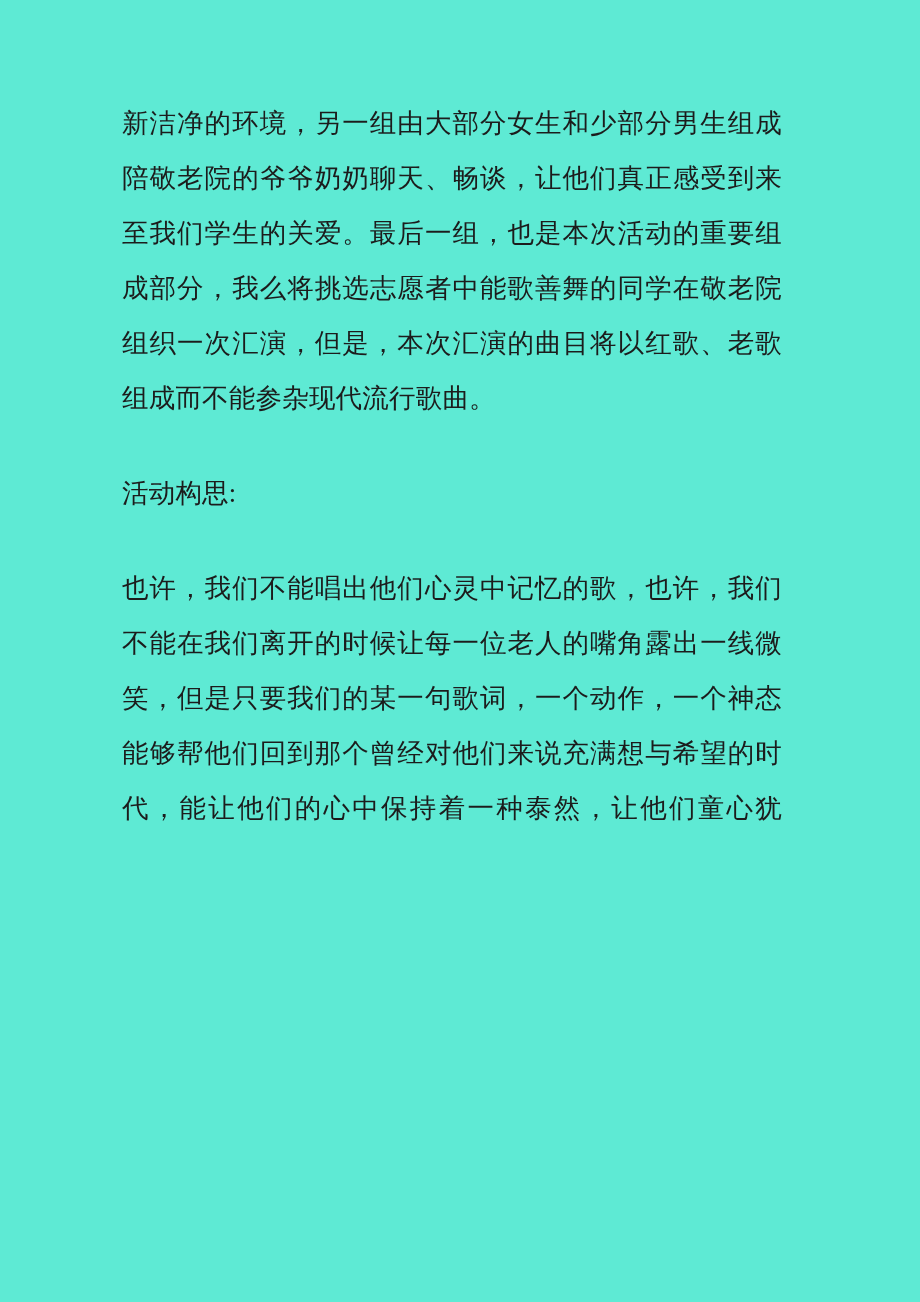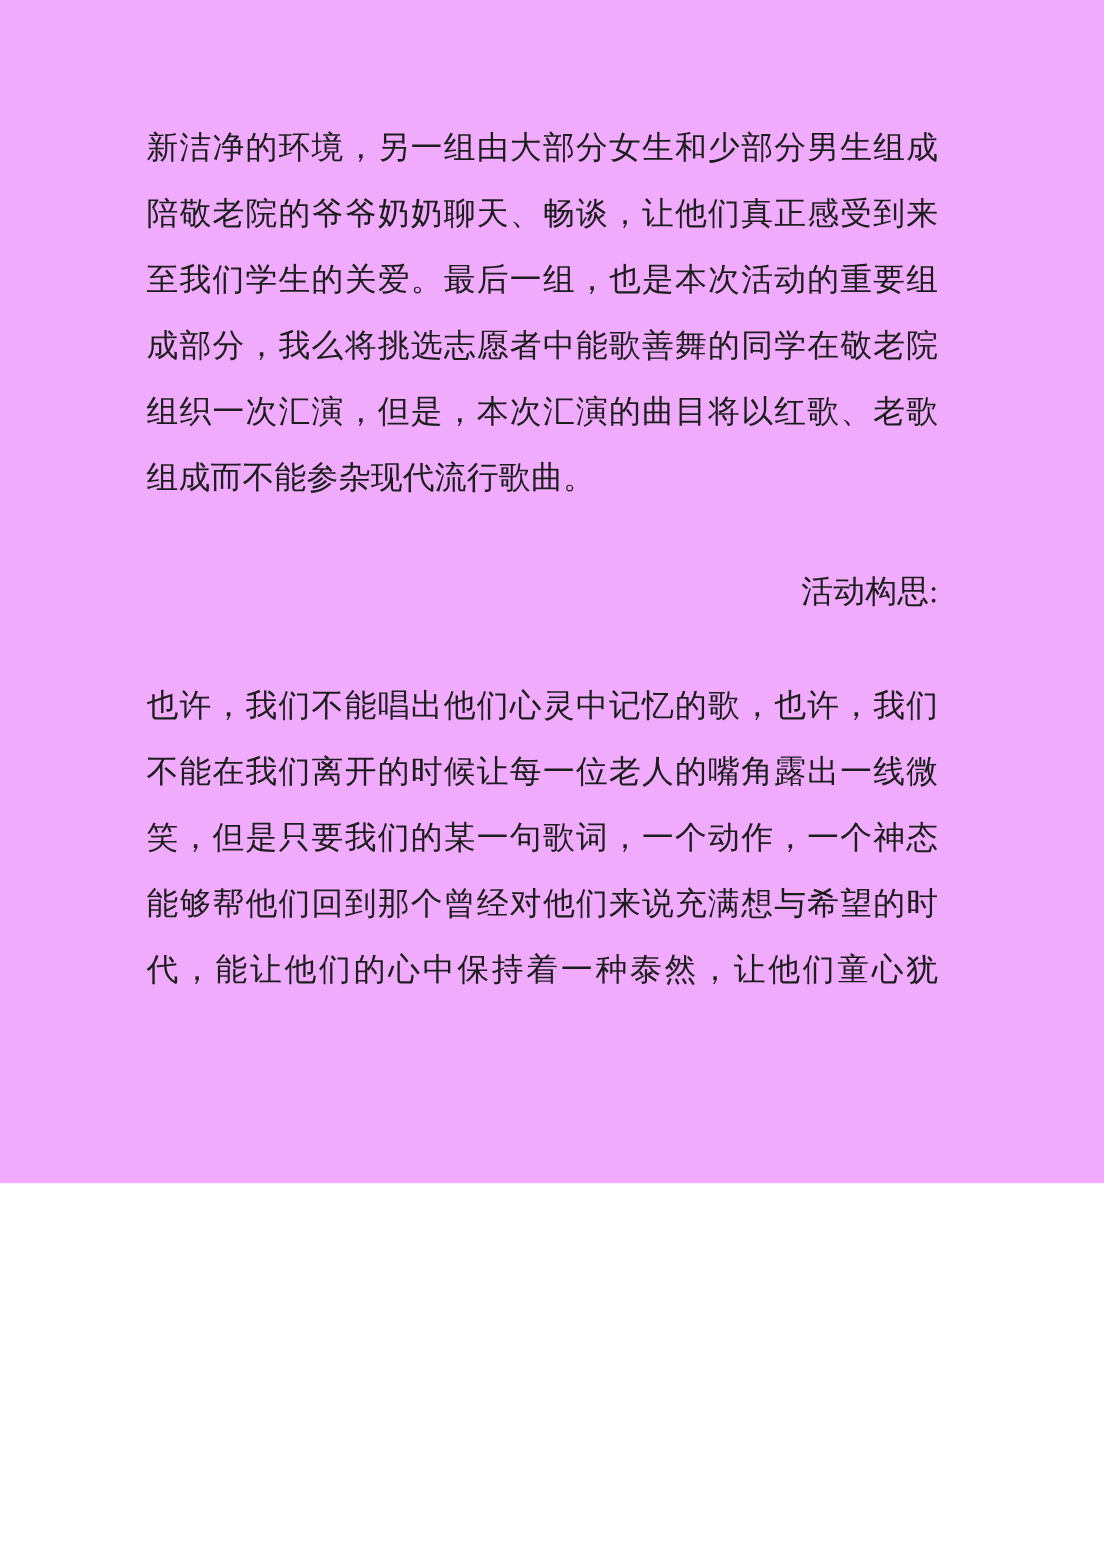--- a/index.html
+++ b/index.html
@@ -10,22 +10,22 @@
   body {
     width: 920px;
     height: 1302px;
     overflow: hidden;
     font-family: "Liberation Serif", "DejaVu Serif", serif;
   }
 
   .page {
     position: relative;
     width: 920px;
-    height: 986px;
-    background: #f0abfc;
+    height: 1302px;
+    background: #5eead4;
     box-sizing: border-box;
     padding: 0;
   }
 
   .doc-body {
     position: absolute;
     left: 122px;
     top: 96px;
     width: 660px;
   }
@@ -41,21 +41,21 @@
     word-break: break-all;
     -webkit-font-smoothing: antialiased;
   }
 
   
   .para + .para {
     margin-top: 40px;
   }
 
   .para.heading {
-    text-align: right;
+    text-align: left;
   }
 
   
   .para.clipped {
     max-height: 275px;
     overflow: hidden;
   }
 </style>
 </head>
 <body>

